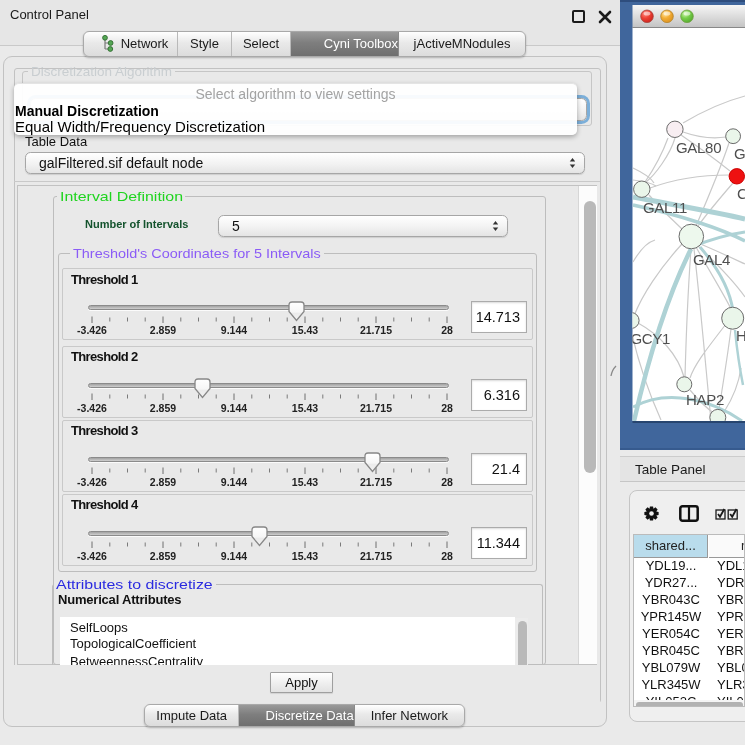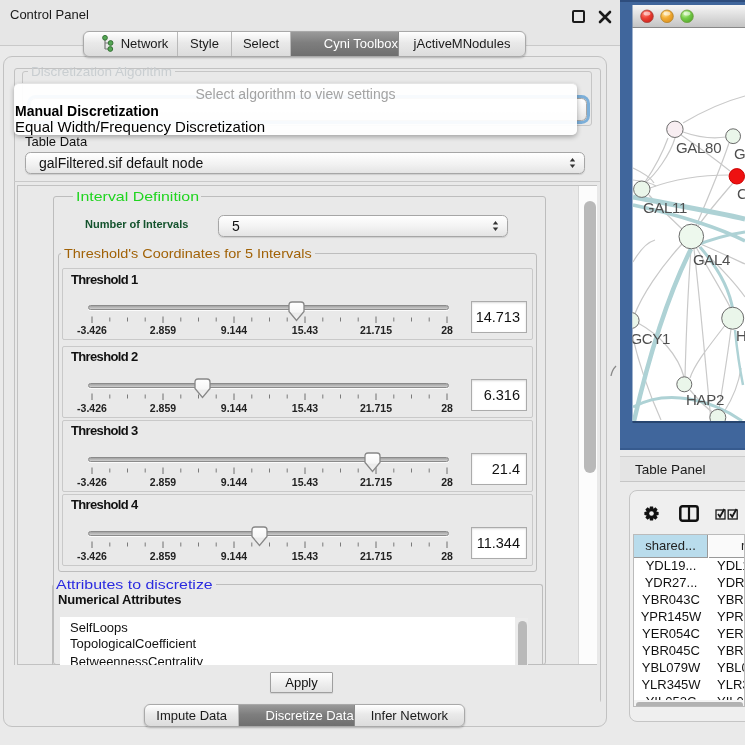--- a/index.html
+++ b/index.html
@@ -126,33 +126,33 @@
         <path d="M4.5 13.5 L8 9 L1 9 Z" fill="#333"></path>
       </svg>
   </div>
 
   <div class="abs" style="left:14px;top:181px;width:586px;height:1px;background:#c9c9c9"></div>
   <div class="abs" style="left:17px;top:184.5px;width:580px;height:480.5px;border:1px solid #c2c2c2;background:#e9e9e9"></div>
   <div class="sbv abs" style="left:578px;top:185.5px;width:18.5px;height:478.5px;border-left:1px solid #d6d6d6"></div>
   <div class="sbthumb abs" style="left:584px;top:201px;width:11.5px;height:272px"></div>
 
   <fieldset class="fs" style="left:52.5px;top:189px;width:493.5px;height:476px">
-    <legend style="color:#1fd41f;margin-left:19px;padding-right:21px"><span style="display:inline-block;transform:scaleX(1.18);transform-origin:0 50%">Interval Definition</span></legend>
+    <legend style="color:#1fd41f;margin-left:3px;padding-right:21px"><span style="display:inline-block;transform:scaleX(1.18);transform-origin:0 50%">Interval Definition</span></legend>
   </fieldset>
   <div class="abs" style="left:85px;top:218px;font-size:11px;font-weight:bold;color:#14532d">Number of Intervals</div>
   <div class="combo abs" style="left:218px;top:215px;width:290px;height:22px">
     <span class="txt">5</span>
     <svg class="arr" viewBox="0 0 9 14">
         <path d="M4.5 0.5 L8 5 L1 5 Z" fill="#333"></path>
         <path d="M4.5 13.5 L8 9 L1 9 Z" fill="#333"></path>
       </svg>
   </div>
 
   <fieldset class="fs" style="left:58px;top:245.5px;width:479px;height:326px">
-    <legend style="color:#a16207;margin-left:2px;padding-right:20px"><span style="display:inline-block;transform:scaleX(1.07);transform-origin:0 50%">Threshold's Coordinates for 5 Intervals</span></legend>
+    <legend style="color:#8b5cf6;margin-left:11px;padding-right:20px"><span style="display:inline-block;transform:scaleX(1.07);transform-origin:0 50%">Threshold's Coordinates for 5 Intervals</span></legend>
   </fieldset>
 
 <div class="tbox" style="left:62px;top:268px;width:471px;height:72px">
       <div class="tlabel">Threshold 1</div>
       <div class="track" style="left:25px;top:36px;width:361px"></div>
       <svg class="ticks" style="left:0;top:46.5px" width="471" height="8" viewBox="62 0 471 8">
         <line x1="91.0" y1="0.5" x2="91.0" y2="7" stroke="#6e6e6e" stroke-width="1"></line>
         <line x1="108.8" y1="1.5" x2="108.8" y2="5.5" stroke="#7a7a7a" stroke-width="1"></line>
         <line x1="126.5" y1="1.5" x2="126.5" y2="5.5" stroke="#7a7a7a" stroke-width="1"></line>
         <line x1="144.2" y1="1.5" x2="144.2" y2="5.5" stroke="#7a7a7a" stroke-width="1"></line>

